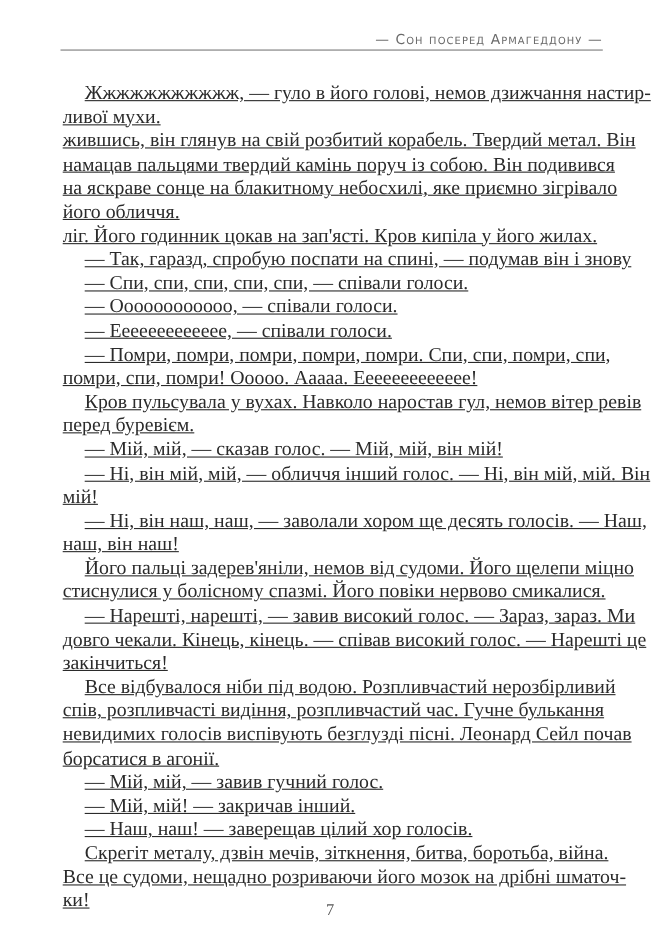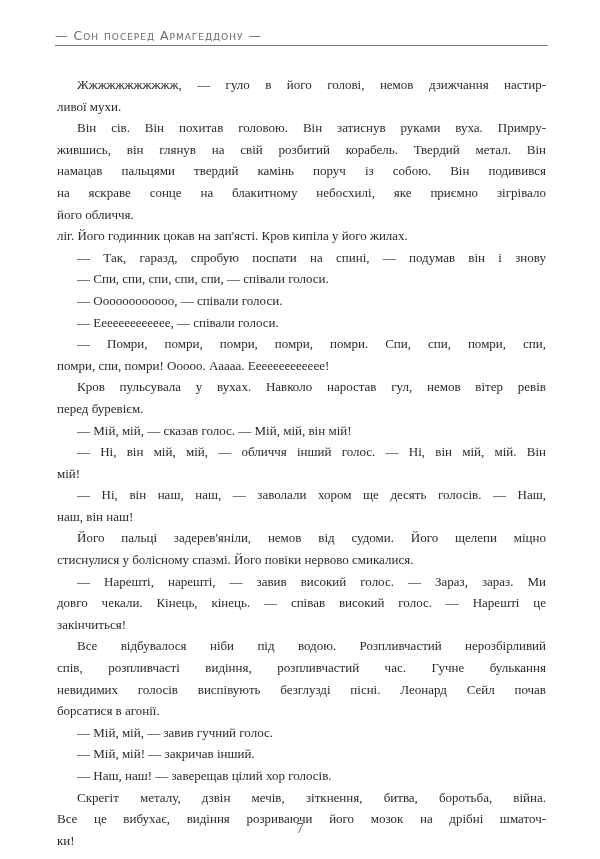--- a/index.html
+++ b/index.html
@@ -1,40 +1,39 @@
 <!DOCTYPE html>
 <html><head>
   <meta charset="utf-8">
   <style>
     html, body { margin: 0; padding: 0; background: #ffffff; }
     body { width: 600px; height: 859px; position: relative; overflow: hidden;
            font-family: "Liberation Serif", "DejaVu Serif", serif; color: #2b2b2b; }
     .running-head { position: absolute; top: 28px; left: 55px; width: 493px;
-                    text-align: left; font-family: "DejaVu Sans", "Liberation Sans", sans-serif;
+                    text-align: right; font-family: "DejaVu Sans", "Liberation Sans", sans-serif;
                     font-size: 12.5px; letter-spacing: 1px; color: #6a6a6a; font-variant: small-caps; }
     .head-rule { position: absolute; top: 45px; left: 55px; width: 493px; height: 0;
                  border-top: 1px solid #7a7a7a; }
     .text { position: absolute; top: 74px; left: 57px; width: 489px; }
-    .line { height: 21.6px; line-height: 21.6px; font-size: 13px; white-space: nowrap;
-            text-align: justify; text-align-last: justify; }
+    .line { height: 21.6px; line-height: 21.6px; font-size: 18px; white-space: nowrap;
+            text-align: justify; text-align-last: justify; text-decoration: underline; }
     .line.indent { padding-left: 20px; }
     .line.last { text-align-last: left; }
     .page-number { position: absolute; top: 820px; left: 0; width: 600px; text-align: center;
                    font-size: 15px; color: #555; }
   </style>
 </head>
 <body>
 
 <div class="running-head">— Сон посеред Армагеддону —</div>
 <div class="head-rule"></div>
 
 <div class="text" id="text-body">
     <div class="line indent">Жжжжжжжжжжж, — гуло в його голові, немов дзижчання настир-</div>
     <div class="line last">ливої мухи.</div>
-    <div class="line indent">Він сів. Він похитав головою. Він затиснув руками вуха. Примру-</div>
     <div class="line">жившись, він глянув на свій розбитий корабель. Твердий метал. Він</div>
     <div class="line">намацав пальцями твердий камінь поруч із собою. Він подивився</div>
     <div class="line">на яскраве сонце на блакитному небосхилі, яке приємно зігрівало</div>
     <div class="line last">його обличчя.</div>
     <div class="line last">ліг. Його годинник цокав на зап'ясті. Кров кипіла у його жилах.</div>
     <div class="line indent">— Так, гаразд, спробую поспати на спині, — подумав він і знову</div>
     <div class="line indent last">— Спи, спи, спи, спи, спи, — співали голоси.</div>
     <div class="line indent last">— Оооооооооооо, — співали голоси.</div>
     <div class="line indent last">— Еееееееееееее, — співали голоси.</div>
     <div class="line indent">— Помри, помри, помри, помри, помри. Спи, спи, помри, спи,</div>
@@ -52,17 +51,17 @@
     <div class="line">довго чекали. Кінець, кінець. — співав високий голос. — Нарешті це</div>
     <div class="line last">закінчиться!</div>
     <div class="line indent">Все відбувалося ніби під водою. Розпливчастий нерозбірливий</div>
     <div class="line">спів, розпливчасті видіння, розпливчастий час. Гучне булькання</div>
     <div class="line">невидимих голосів виспівують безглузді пісні. Леонард Сейл почав</div>
     <div class="line last">борсатися в агонії.</div>
     <div class="line indent last">— Мій, мій, — завив гучний голос.</div>
     <div class="line indent last">— Мій, мій! — закричав інший.</div>
     <div class="line indent last">— Наш, наш! — заверещав цілий хор голосів.</div>
     <div class="line indent">Скрегіт металу, дзвін мечів, зіткнення, битва, боротьба, війна.</div>
-    <div class="line">Все це вибухає, видіння розриваючи його мозок на дрібні шматоч-</div>
+    <div class="line">Все це судоми, нещадно розриваючи його мозок на дрібні шматоч-</div>
     <div class="line last">ки!</div>
   </div>
 
 <div class="page-number">7</div>
 
 </body></html>

